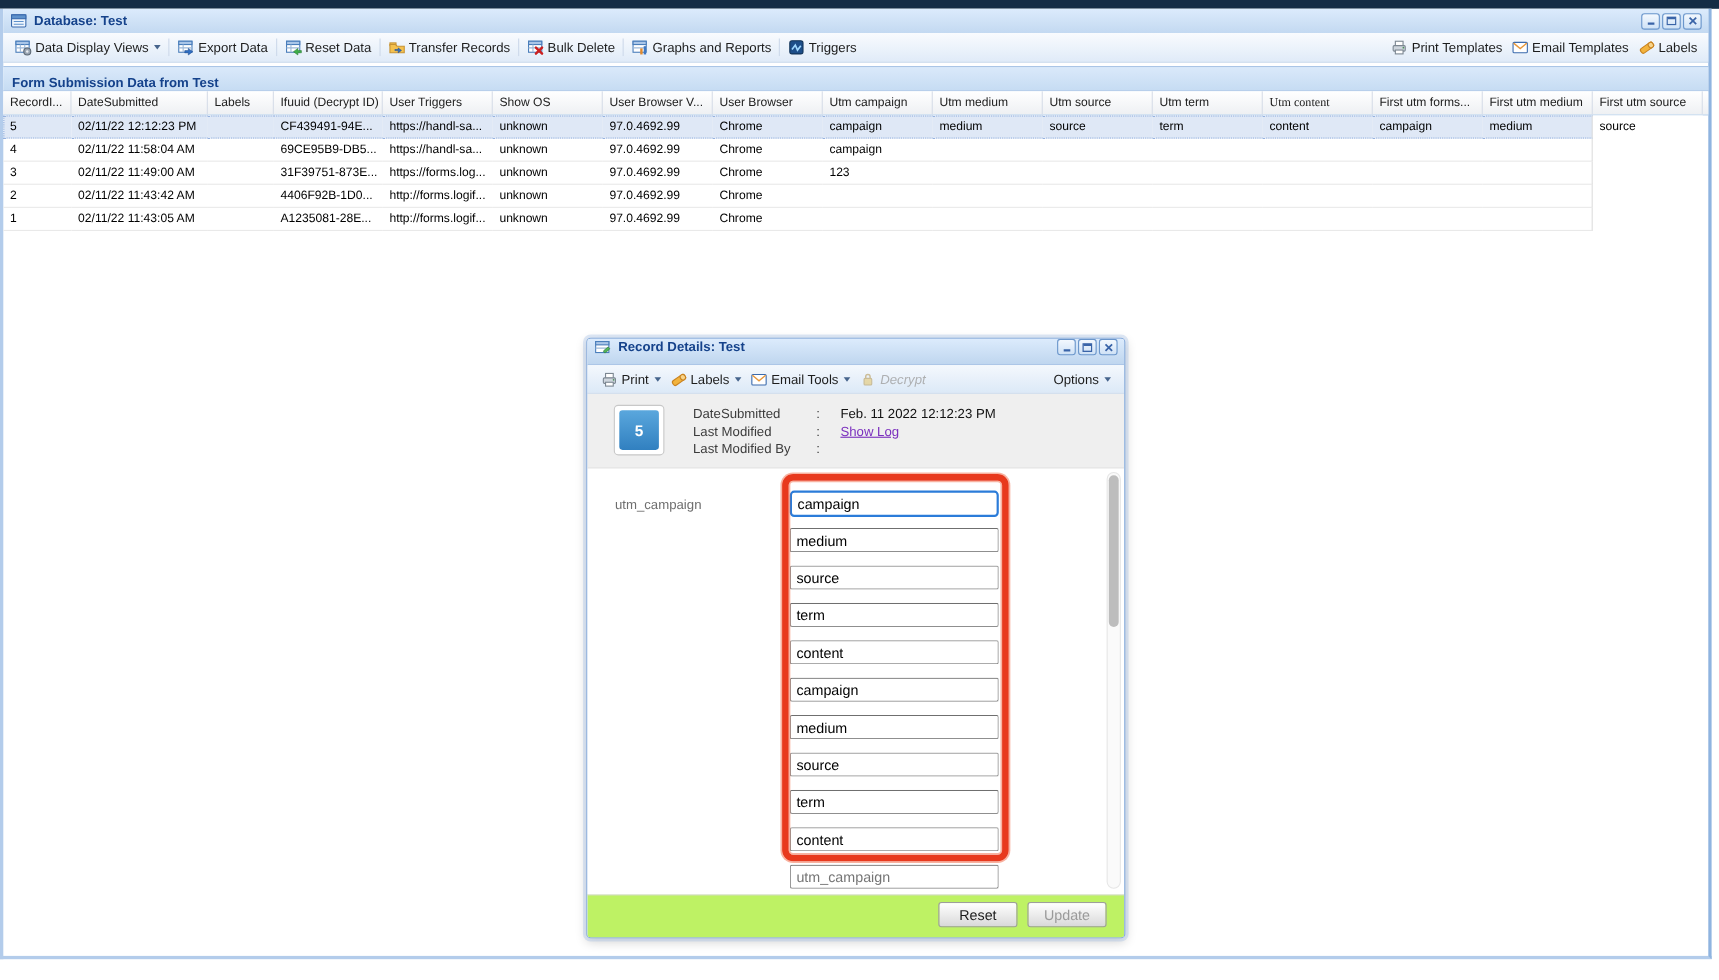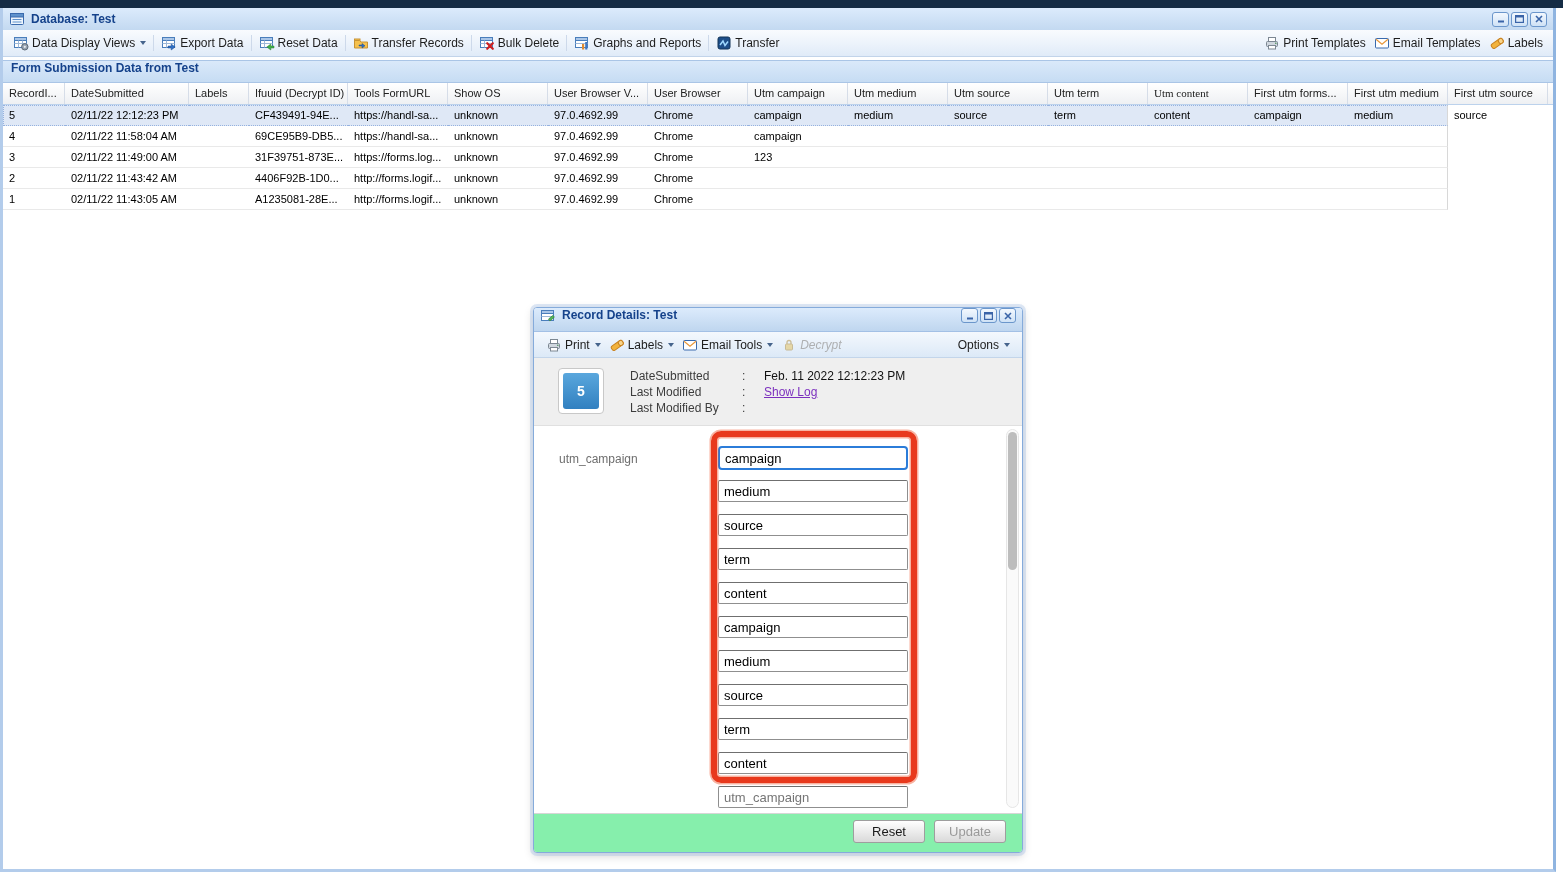--- a/index.html
+++ b/index.html
@@ -25,21 +25,21 @@
   .tbtn { display:flex; align-items:center; gap:3px; padding:2px 4px; border-radius:3px; cursor:pointer; }
   .tlabel { font-size:12px; color:#1d1d1d; white-space:nowrap; }
   .tlabel.disabled { color:#a0a0a0; }
   .caret { width:0; height:0; border-left:3px solid transparent; border-right:3px solid transparent;
            border-top:4px solid #46648c; margin-left:2px; }
   .tsep { width:1px; height:16px; background:#cdd9ea; margin:0 3px; }
   .tspacer { flex:1; }
 
   .panel-header { height:23px; margin-top:3px; background:linear-gradient(#dae9fa,#c6dcf3);
                   border-top:1px solid #aac5e6; border-bottom:1px solid #aac5e6;
-                  display:flex; align-items:flex-start; padding:0 8px; }
+                  display:flex; align-items:flex-end; padding:0 8px; }
   .panel-title { color:#15428b; font-size:12px; font-weight:bold; }
 
   
   .grid-header { display:flex; height:22px; background:linear-gradient(#ffffff,#eef0f3);
                  border-bottom:1px solid #bcd2ec; width:1550px; }
   .hcell { height:100%; padding:4px 0 0 6px; font-size:11px; color:#212121;
            border-right:1px solid #d6dde8; white-space:nowrap; overflow:hidden; cursor:pointer; }
   .grow { display:flex; height:21px; }
   .cell { height:100%; padding:4px 0 0 6px; font-size:11px; color:#000;
           border-bottom:1px solid #e9e9e9; white-space:nowrap; overflow:hidden; }
@@ -77,21 +77,21 @@
              padding:0 5px; margin-bottom:12px; color:#000; background:#fff; }
   .f-input.focused { height:24px; border:2px solid #2b7cd9; border-radius:4px; margin-bottom:10px; }
   .f-input.partial { position:absolute; left:184px; top:360px; color:#8a8a8a; }
   .marker-box { position:absolute; left:177px; top:5px; width:206px; height:352px;
                 border:6px solid #e8391d; border-radius:10px; pointer-events:none;
                 box-shadow:0 0 0 1.5px rgba(240,85,45,.45), inset 0 0 0 1.5px rgba(240,85,45,.45); }
   .m-scroll { position:absolute; right:3px; top:3px; width:13px; height:379px; background:#fafafa;
               border:1px solid #e6e6e6; border-radius:7px; }
   .m-thumb { position:absolute; left:1px; top:2px; width:9px; height:138px; background:#bdbdbd; border-radius:6px; }
 
-  .m-footer { height:40px; background:#86efac; border-top:1px solid #d6d6d6;
+  .m-footer { height:40px; background:#bef264; border-top:1px solid #d6d6d6;
               display:flex; align-items:flex-start; justify-content:flex-end; gap:9px; padding:6px 16px 0 0; }
   .btn { min-width:72px; height:23px; font-size:13px; font-family:"Liberation Sans",sans-serif;
          background:linear-gradient(#ffffff,#d9d9d9); border:1px solid #9e9e9e; border-radius:3px;
          color:#1a1a1a; cursor:pointer; }
   .btn.disabled { color:#9a9a9a; cursor:default; }
   .icon { display:inline-flex; }
 </style>
 </head>
 <body>
 
@@ -209,21 +209,21 @@
       <span class="tlabel">Graphs and Reports</span>
     </div>
     <span class="tsep"></span>
     <div class="tbtn">
       <span class="icon">
         <svg width="16" height="16" viewBox="0 0 16 16">
             <rect x="2" y="2" width="12" height="12" rx="2" fill="#1d4e89" stroke="#123459"></rect>
             <polyline points="4,10 7,6 9,10.5 12,6.5" stroke="#9fd8ff" stroke-width="1.5" fill="none"></polyline>
           </svg>
       </span>
-      <span class="tlabel">Transfer</span>
+      <span class="tlabel">Triggers</span>
     </div>
     <span class="tspacer"></span>
     <div class="tbtn">
       <span class="icon">
         <svg width="16" height="16" viewBox="0 0 16 16">
             <rect x="4.5" y="2.5" width="7" height="4.5" fill="#fff" stroke="#7c8792"></rect>
             <rect x="2.5" y="6.5" width="11" height="5" rx="1" fill="#cfd6de" stroke="#7c8792"></rect>
             <rect x="4.5" y="10.5" width="7" height="3.5" fill="#fff" stroke="#7c8792"></rect>
             <circle cx="11.8" cy="8.3" r="0.8" fill="#4a8f5a"></circle>
           </svg>
@@ -254,21 +254,21 @@
 
   <div class="panel-header">
     <span class="panel-title">Form Submission Data from Test</span>
   </div>
 
   <div class="grid-header" id="grid-header-row">
       <div class="hcell" style="width: 62px;">RecordI...</div>
       <div class="hcell" style="width: 124px;">DateSubmitted</div>
       <div class="hcell" style="width: 60px;">Labels</div>
       <div class="hcell" style="width: 99px;">Ifuuid (Decrypt ID)</div>
-      <div class="hcell" style="width: 100px;">Tools FormURL</div>
+      <div class="hcell" style="width: 100px;">User Triggers</div>
       <div class="hcell" style="width: 100px;">Show OS</div>
       <div class="hcell" style="width: 100px;">User Browser V...</div>
       <div class="hcell" style="width: 100px;">User Browser</div>
       <div class="hcell" style="width: 100px;">Utm campaign</div>
       <div class="hcell" style="width: 100px;">Utm medium</div>
       <div class="hcell" style="width: 100px;">Utm source</div>
       <div class="hcell" style="width: 100px;">Utm term</div>
       <div class="hcell" style="width: 100px; font-family: Liberation Serif, serif;">Utm content</div>
       <div class="hcell" style="width: 100px;">First utm forms...</div>
       <div class="hcell" style="width: 100px;">First utm medium</div>

